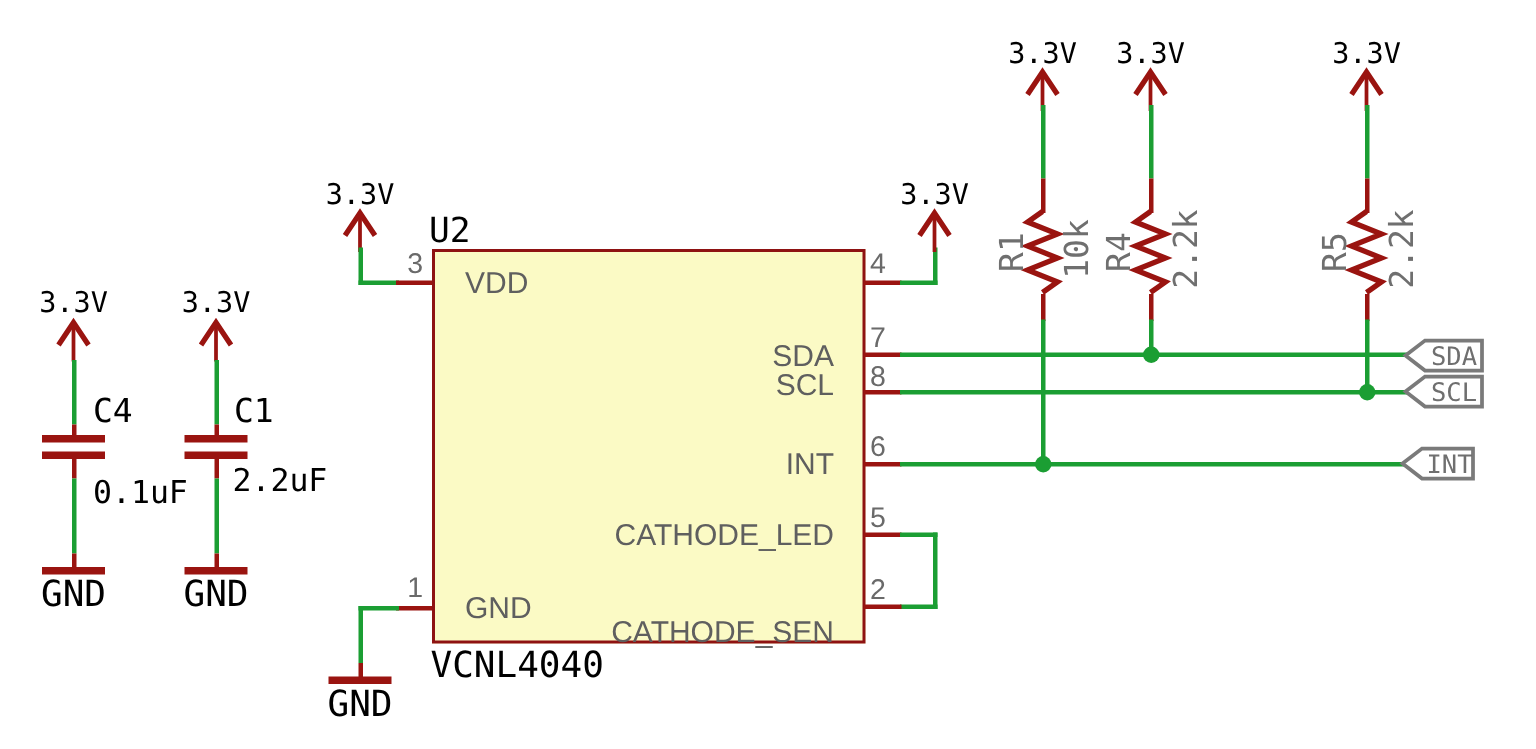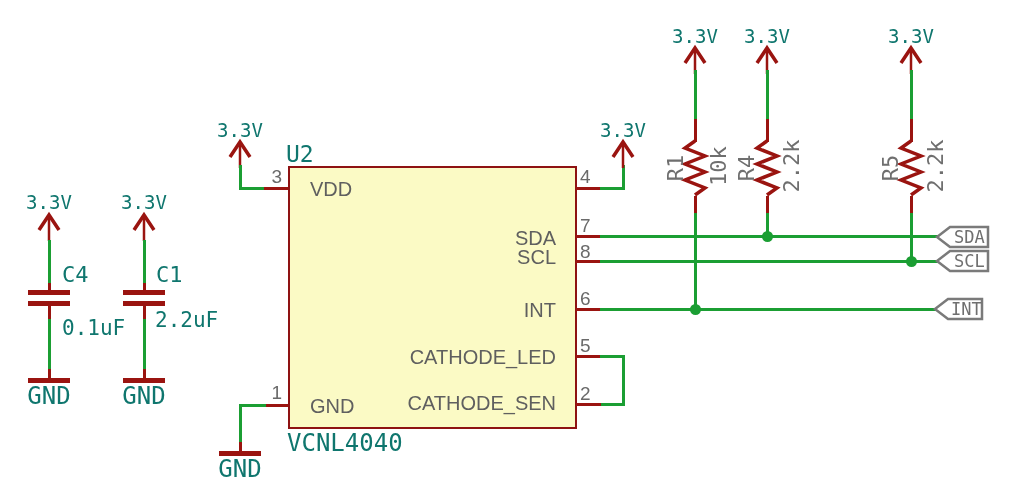--- a/index.html
+++ b/index.html
@@ -1,18 +1,18 @@
 <!DOCTYPE html>
 <html><head>
 <meta charset="utf-8">
 <style>
   html,body{margin:0;padding:0;background:#ffffff;}
   .canvas{position:relative;width:1024px;height:499px;background:#ffffff;overflow:hidden;
           font-family:"DejaVu Sans Mono",monospace;}
-  .txt{position:absolute;color:#0f766e;white-space:nowrap;line-height:1;}
+  .txt{position:absolute;color:#000000;white-space:nowrap;line-height:1;}
   .t19{font-size:19px;} .t21{font-size:21px;} .t22{font-size:22px;}
   .t23{font-size:23px;} .t24{font-size:24px;}
   .ctr{text-align:center;} .rgt{text-align:right;}
   .pinname{position:absolute;font-family:"Liberation Sans",sans-serif;color:#5f5f5f;
            font-size:20px;line-height:20px;white-space:nowrap;}
   .pinnum{position:absolute;font-family:"Liberation Sans",sans-serif;color:#6a6a6a;
           font-size:19px;line-height:14px;white-space:nowrap;}
   .wg{position:absolute;background:#1b9e33;}
   .wr{position:absolute;background:#9a1410;}
   .vw{width:3px;} .hw{height:3px;}
@@ -84,21 +84,21 @@
   <div class="pinnum rgt" style="left:262px;top:386px;width:20px;">1</div>
 
   <div class="icbody"></div>
   <div class="txt t24" style="left:287px;top:431px;">VCNL4040</div>
   <div class="pinname" style="left:310px;top:179px;">VDD</div>
   <div class="pinname" style="left:310px;top:396px;">GND</div>
   <div class="pinname rgt" style="left:380px;top:228px;width:176px;">SDA</div>
   <div class="pinname rgt" style="left:380px;top:247px;width:176px;">SCL</div>
   <div class="pinname rgt" style="left:380px;top:300px;width:176px;">INT</div>
   <div class="pinname rgt" style="left:380px;top:347px;width:176px;">CATHODE_LED</div>
-  <div class="pinname rgt" style="left:380px;top:393px;width:176px;text-align:right;">CATHODE_SEN</div>
+  <div class="pinname rgt" style="left:380px;top:412px;width:176px;text-align:right;">CATHODE_SEN</div>
 
   <div class="wr hw" style="left:576px;top:187px;width:25px;"></div>
   <div class="wg hw" style="left:600px;top:187px;width:25px;"></div>
   <div class="wg vw" style="left:622px;top:165px;height:25px;"></div>
   <svg style="left:610px;top:139px;" width="26" height="30" viewBox="0 0 26 30">
     <polyline points="3,18 13,3 23,18" fill="none" stroke="#9a1410" stroke-width="3.5"></polyline>
     <line x1="13" y1="6" x2="13" y2="29" stroke="#9a1410" stroke-width="2.5"></line>
   </svg>
   <div class="txt t19 ctr" style="left:578px;top:121px;width:90px;">3.3V</div>
   <div class="pinnum" style="left:580px;top:170px;">4</div>

